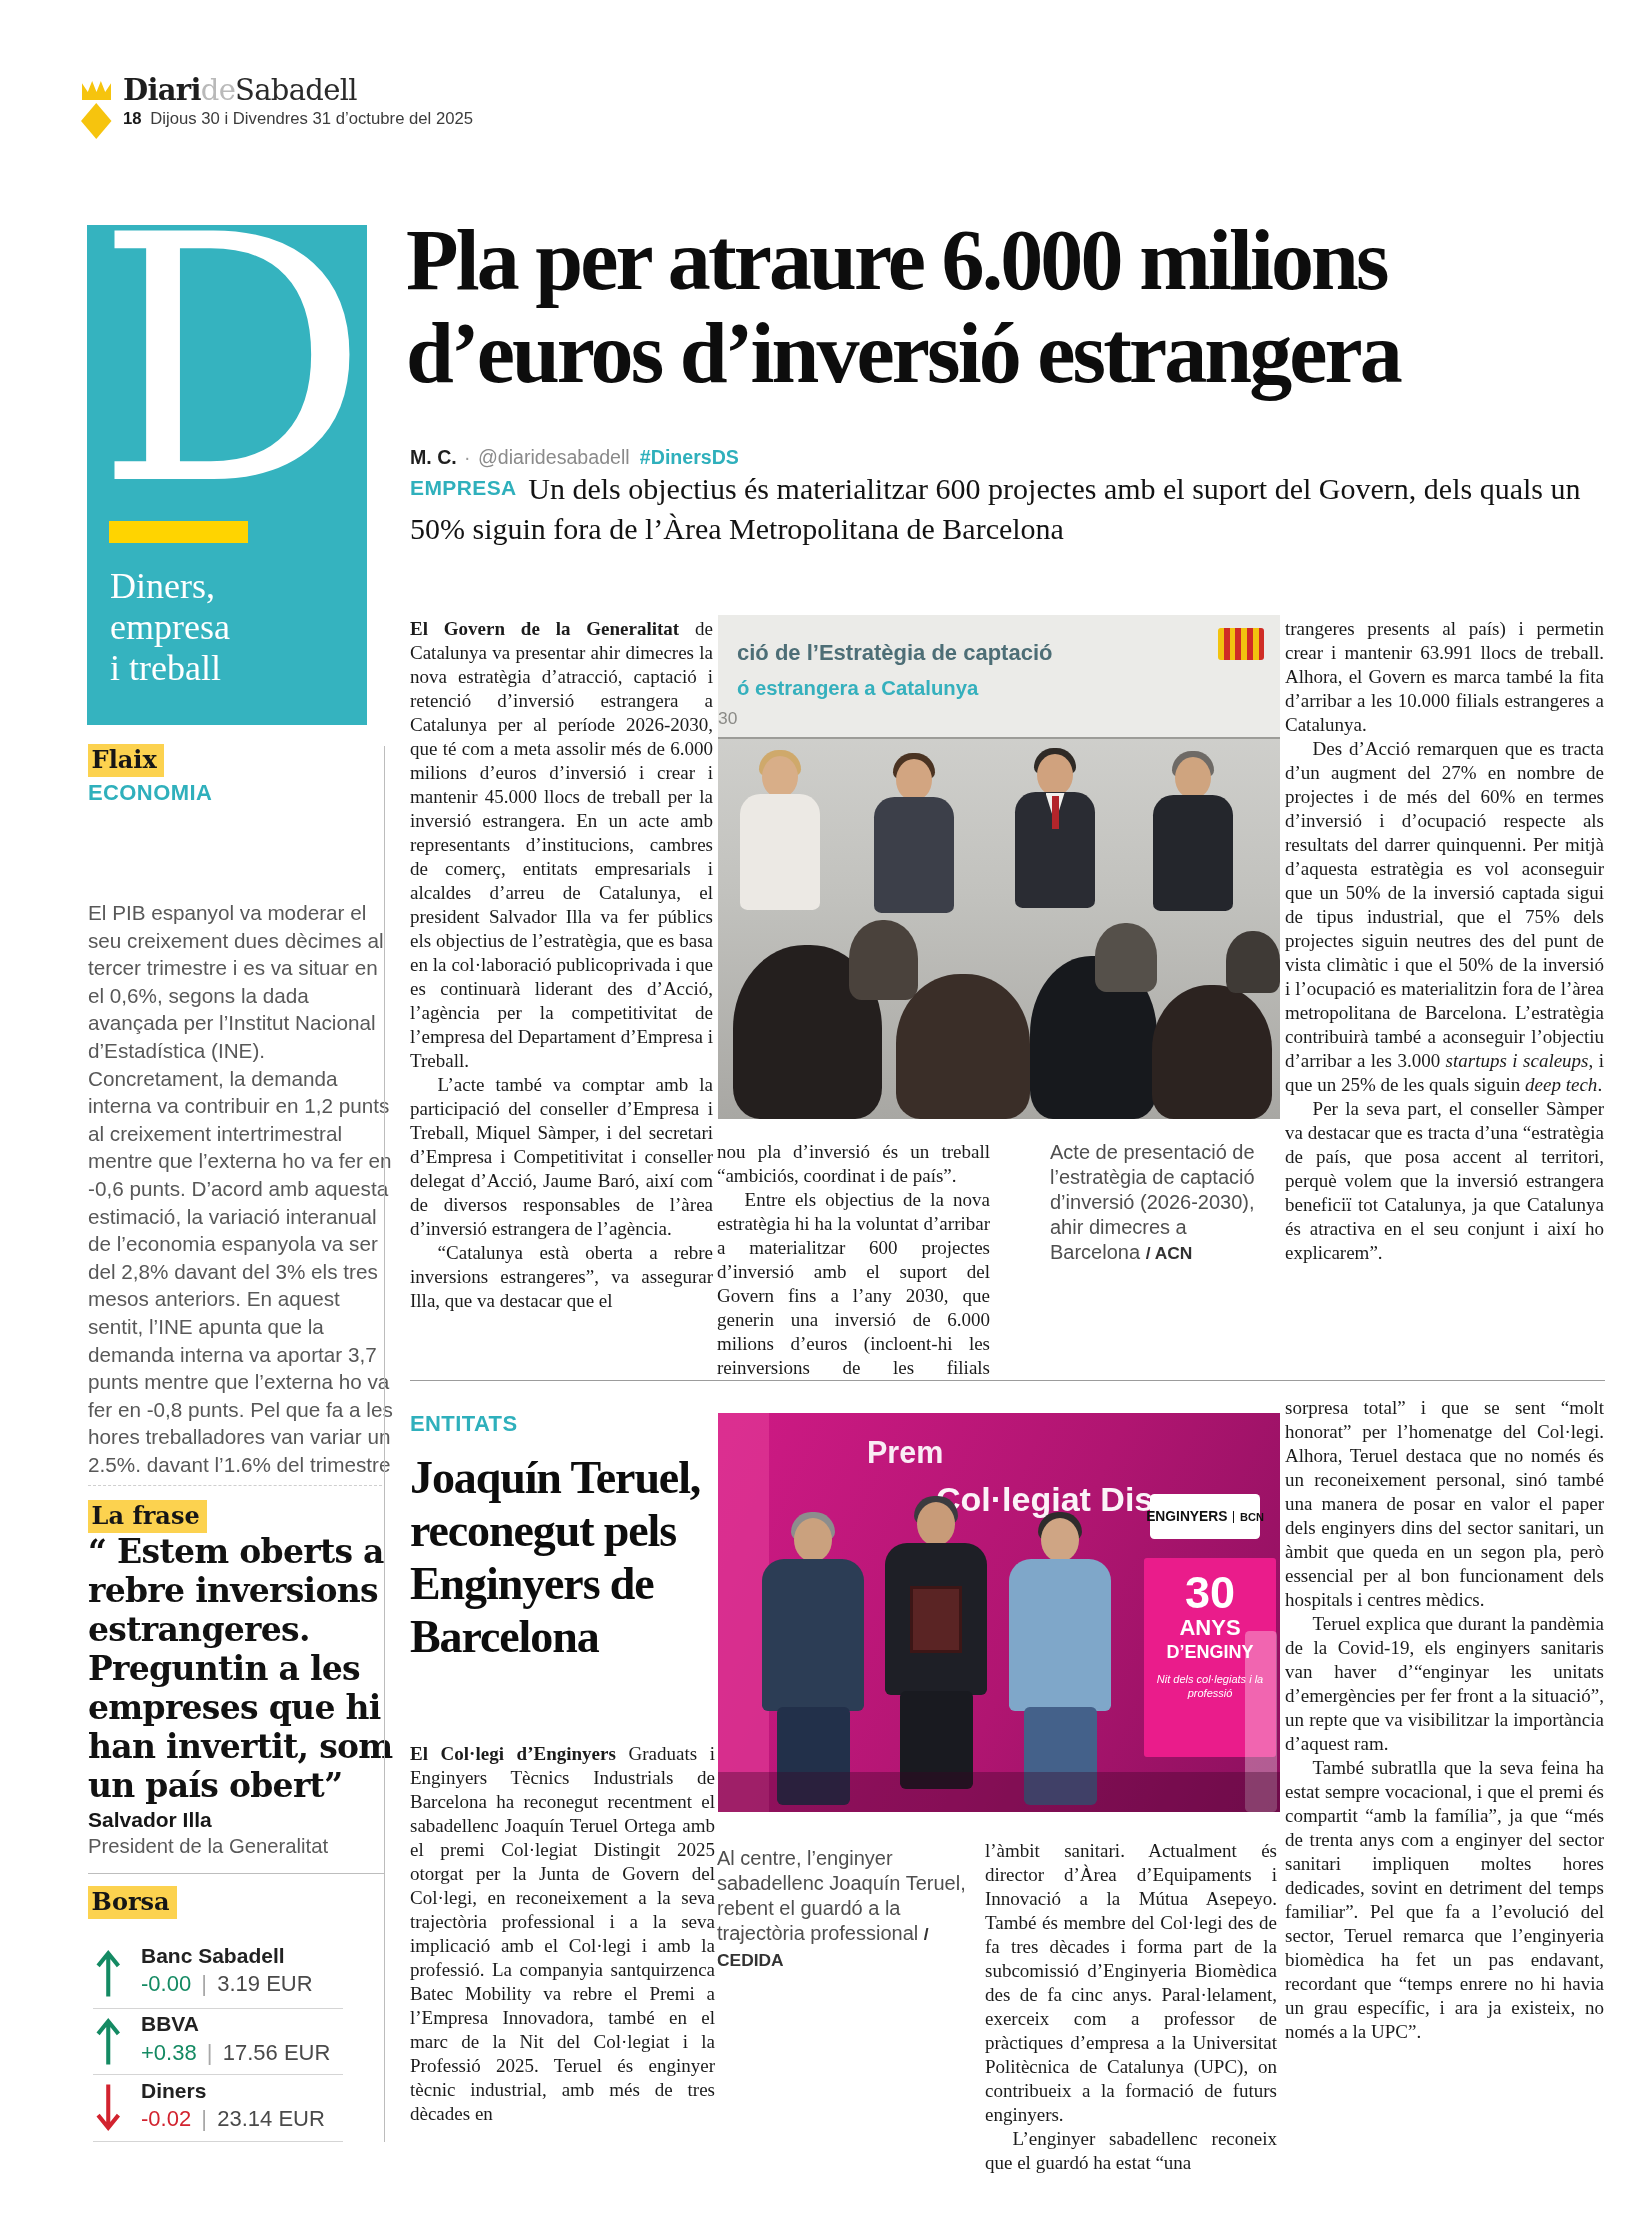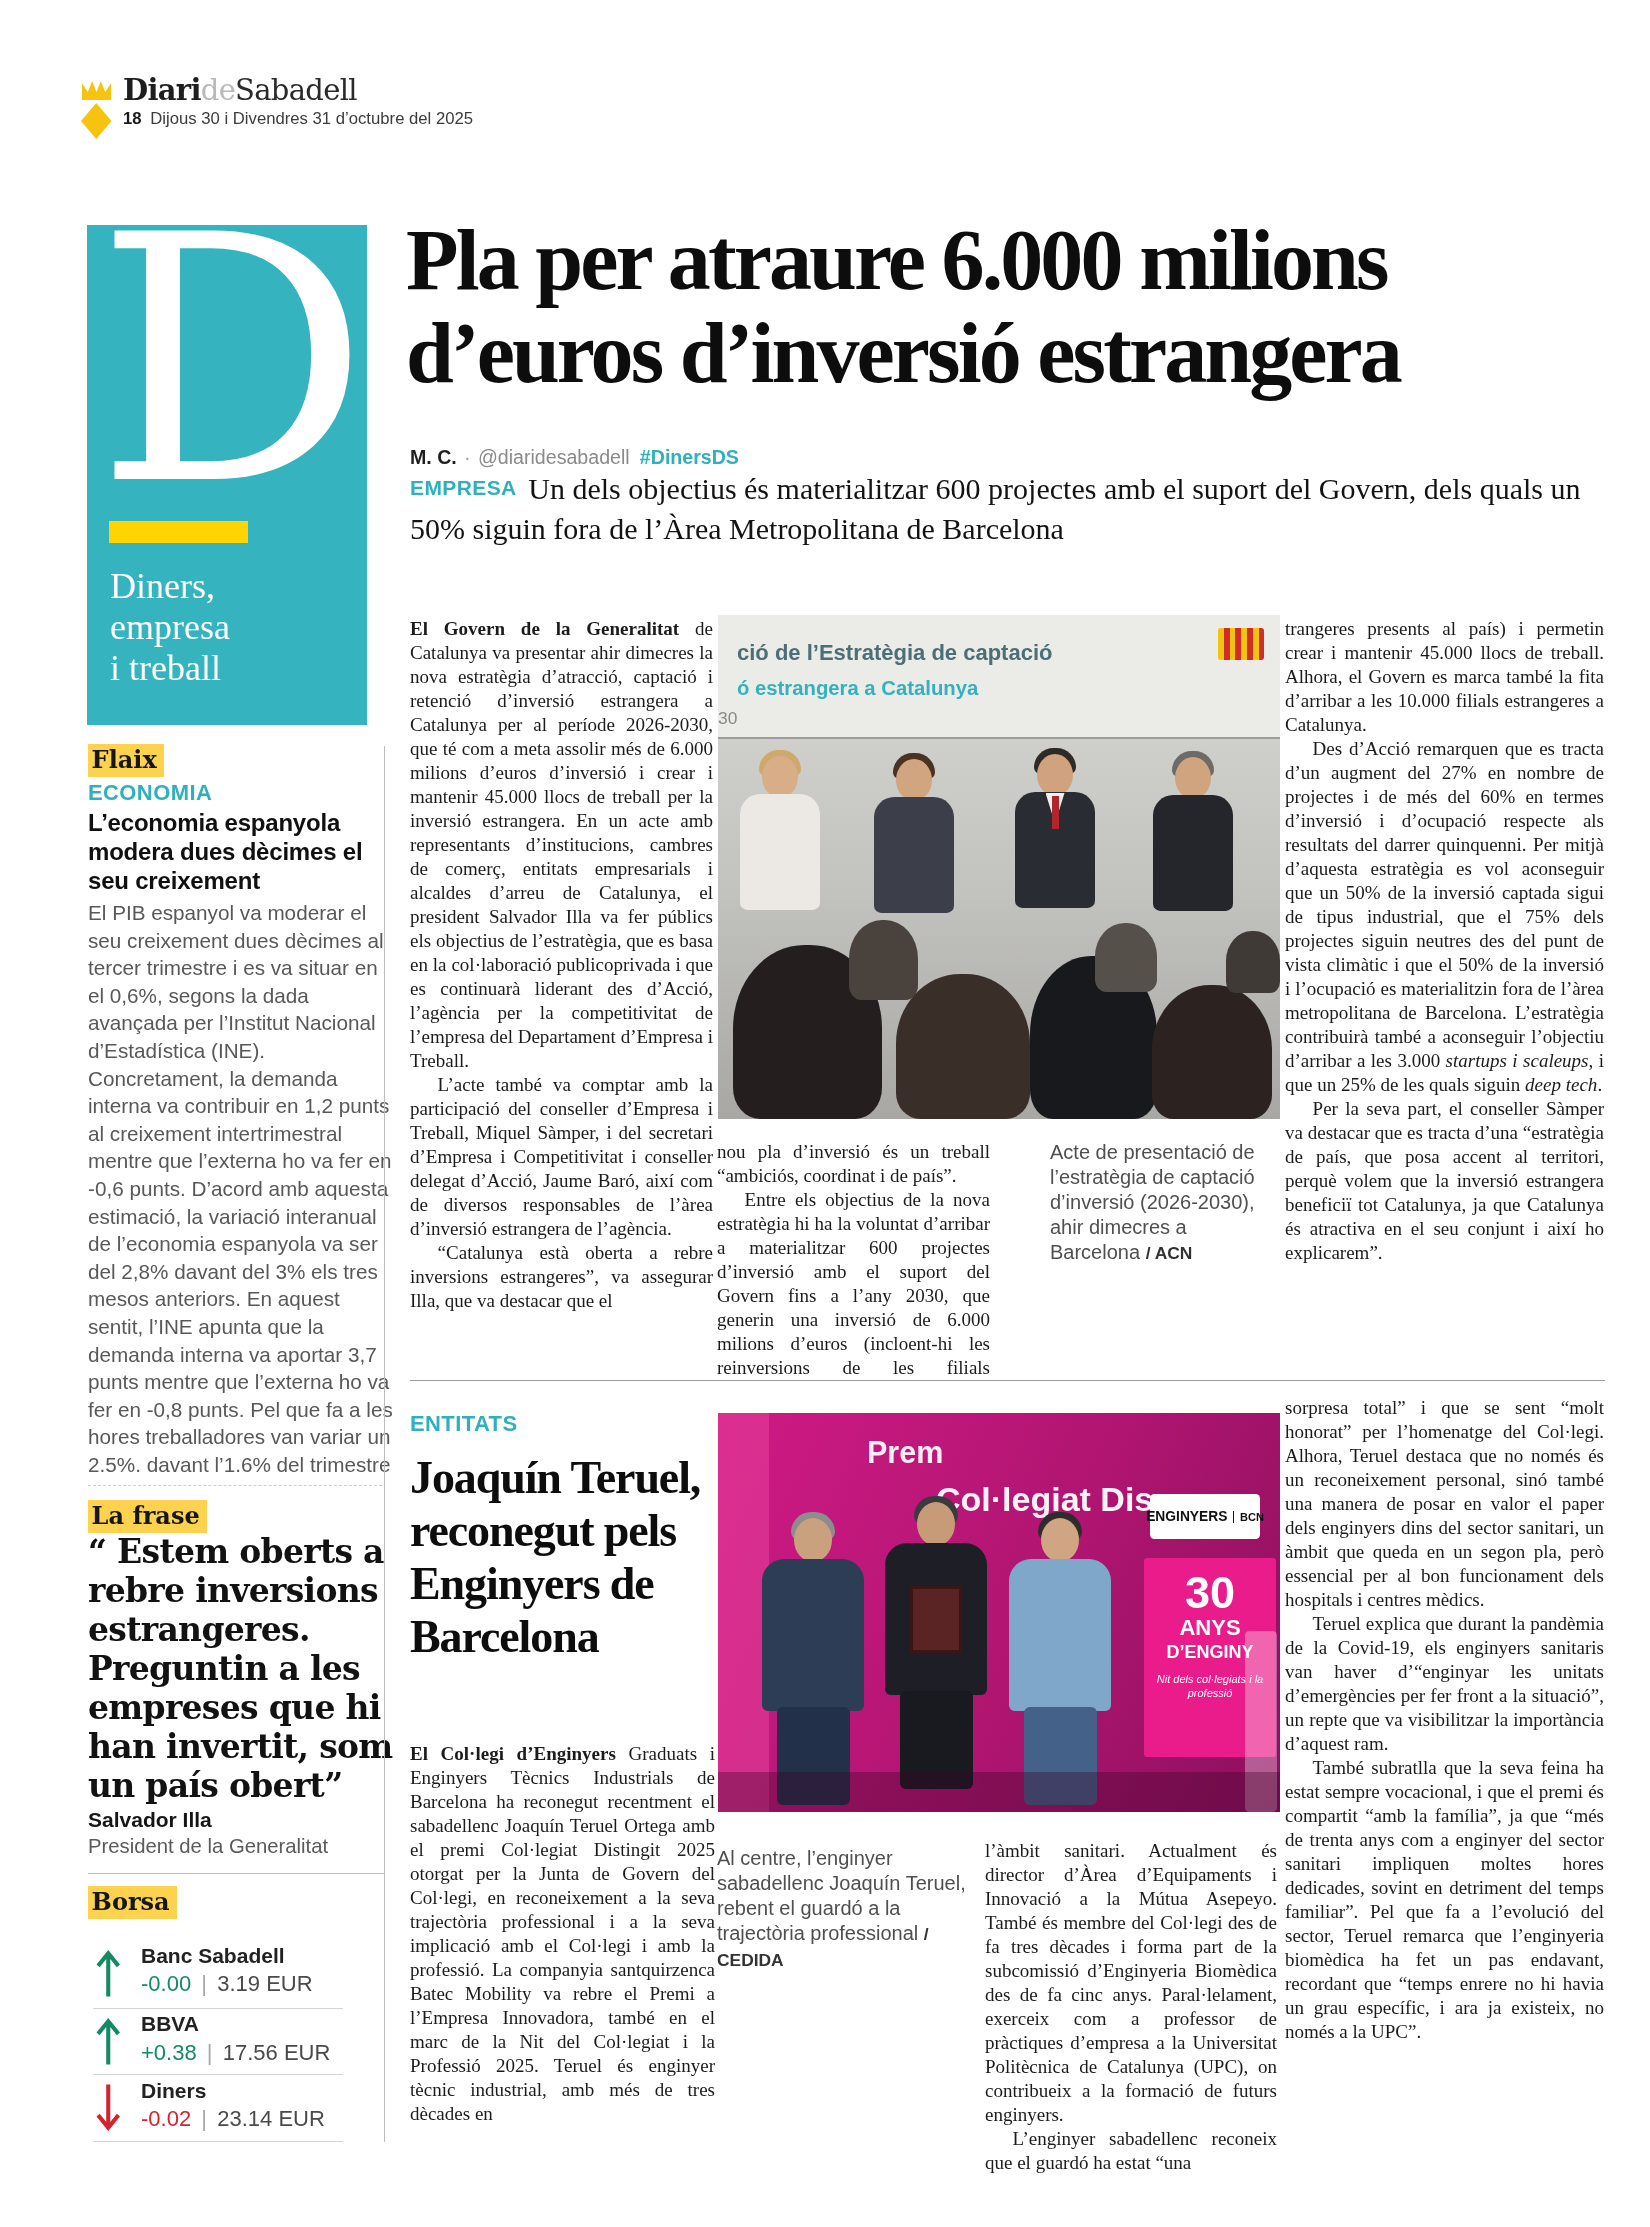--- a/index.html
+++ b/index.html
@@ -146,21 +146,20 @@
     <div class="abs dbar"></div>
     <div class="abs dtitle">
       <div>Diners,</div>
       <div>empresa</div>
       <div>i treball</div>
     </div>
   </div>
 
   <div class="abs flaix"><span class="hl-label">Flaix</span></div>
   <div class="abs sb-kicker kicker">ECONOMIA</div>
-  <div class="abs sb-headline">L’economia espanyola modera dues dècimes el seu creixement</div>
   <div class="abs sb-body">El PIB espanyol va moderar el seu creixement dues dècimes al tercer trimestre i es va situar en el 0,6%, segons la dada avançada per l’Institut Nacional d’Estadística (INE). Concretament, la demanda interna va contribuir en 1,2 punts al creixement intertrimestral mentre que l’externa ho va fer en -0,6 punts. D’acord amb aquesta estimació, la variació interanual de l’economia espanyola va ser del 2,8% davant del 3% els tres mesos anteriors. En aquest sentit, l’INE apunta que la demanda interna va aportar 3,7 punts mentre que l’externa ho va fer en -0,8 punts. Pel que fa a les hores treballadores van variar un 2,5%, davant l’1,6% del trimestre precedent, i l’ocupació a temps complet un 3,3% davant el 3,4% dels tres mesos anteriors.</div>
   <div class="abs sb-dashrule"></div>
   <div class="abs lafrase"><span class="hl-label">La frase</span></div>
   <div class="abs sb-quote">“ Estem oberts a rebre inversions estrangeres. Preguntin a les empreses que hi han invertit, som un país obert”</div>
   <div class="abs sb-author">Salvador Illa</div>
   <div class="abs sb-role">President de la Generalitat</div>
   <div class="abs sb-rule"></div>
   <div class="abs borsa"><span class="hl-label">Borsa</span></div>
 
   <div class="abs arrow a-up" style="top:1948px">
@@ -257,21 +256,21 @@
     <p>nou pla d’inversió és un treball “ambiciós, coordinat i de país”.</p>
     <p class="ind">Entre els objectius de la nova estratègia hi ha la voluntat d’arribar a materialitzar 600 projectes d’inversió amb el suport del Govern fins a l’any 2030, que generin una inversió de 6.000 milions d’euros (incloent-hi les reinversions de les filials d’empreses es-</p>
   </div>
 
   <div class="abs caption a1-caption">
     <span>Acte de presentació de l’estratègia de captació d’inversió (2026-2030), ahir dimecres a Barcelona</span>
     <span class="cap-credit">/ ACN</span>
   </div>
 
   <div class="abs bodycol a1-col4">
-    <p>trangeres presents al país) i permetin crear i mantenir 45.000 llocs de treball. Alhora, el Govern es marca també la fita d’arribar a les 10.000 filials estrangeres a Catalunya.</p>
+    <p>trangeres presents al país) i permetin crear i mantenir 63.991 llocs de treball. Alhora, el Govern es marca també la fita d’arribar a les 10.000 filials estrangeres a Catalunya.</p>
     <p class="ind"><span>Des d’Acció remarquen que es tracta d’un augment del 27% en nombre de projectes i de més del 60% en termes d’inversió i d’ocupació respecte als resultats del darrer quinquenni. Per mitjà d’aquesta estratègia es vol aconseguir que un 50% de la inversió captada sigui de tipus industrial, que el 75% dels projectes siguin neutres des del punt de vista climàtic i que el 50% de la inversió i l’ocupació es materialitzin fora de l’àrea metropolitana de Barcelona. L’estratègia contribuirà també a aconseguir l’objectiu d’arribar a les 3.000 </span><i>startups i scaleups</i><span>, i que un 25% de les quals siguin </span><i>deep tech</i><span>.</span></p>
     <p class="ind">Per la seva part, el conseller Sàmper va destacar que es tracta d’una “estratègia de país, que posa accent al territori, perquè volem que la inversió estrangera beneficiï tot Catalunya, ja que Catalunya és atractiva en el seu conjunt i així ho explicarem”.</p>
   </div>
 
   <div class="abs art-rule"></div>
 
   <div class="abs a2-kicker kicker">ENTITATS</div>
   <div class="abs a2-headline">Joaquín Teruel, reconegut pels Enginyers de Barcelona</div>
 
   <div class="abs bodycol a2-col1">

